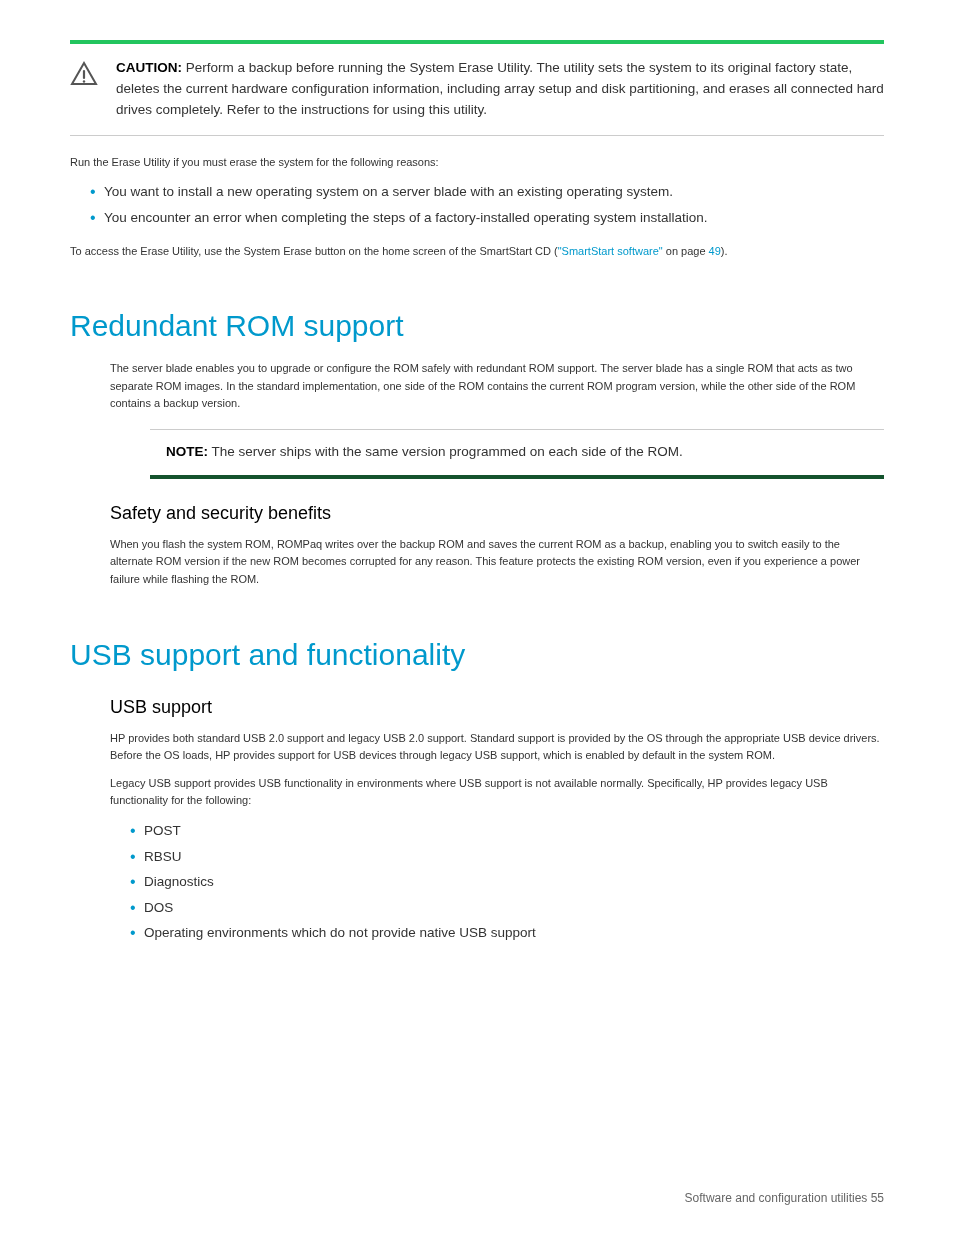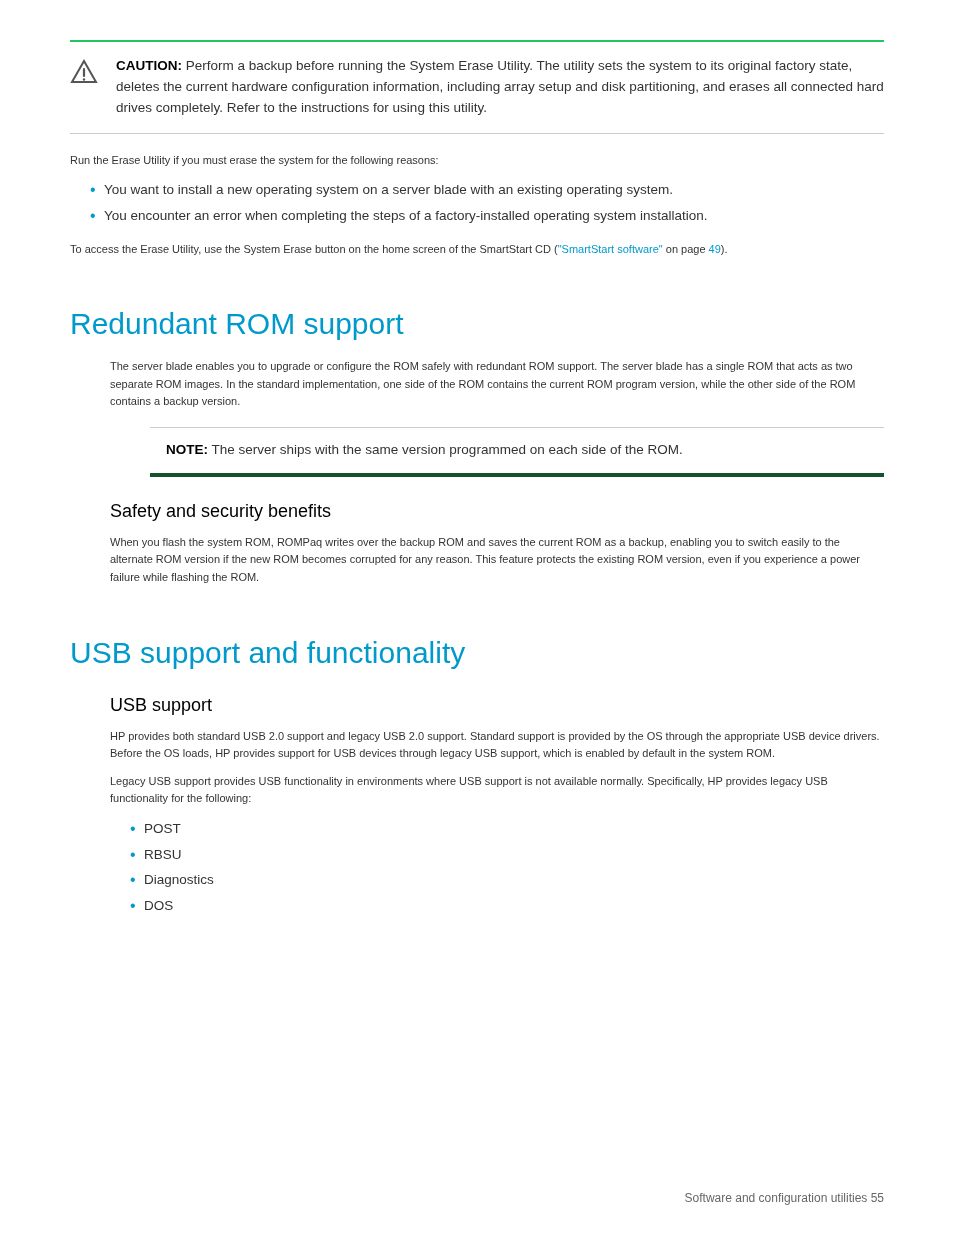--- a/index.html
+++ b/index.html
@@ -14,21 +14,21 @@
       color: #333;
       background: #fff;
       width: 954px;
       min-height: 1235px;
       padding: 40px 70px 60px 70px;
     }
 
     .caution-box {
       display: flex;
       flex-direction: row;
-      border-top: 2px solid #22c55e;
+      border-top: 4px solid #22c55e;
       border-bottom: 1px solid #ccc;
       padding: 14px 0;
       margin-bottom: 18px;
       gap: 16px;
       align-items: flex-start;
     }
 
     .caution-icon {
       flex-shrink: 0;
       width: 30px;
@@ -182,18 +182,19 @@
 
   <p class="body-text">HP provides both standard USB 2.0 support and legacy USB 2.0 support. Standard support is provided by the OS through the appropriate USB device drivers. Before the OS loads, HP provides support for USB devices through legacy USB support, which is enabled by default in the system ROM.</p>
 
   <p class="body-text">Legacy USB support provides USB functionality in environments where USB support is not available normally. Specifically, HP provides legacy USB functionality for the following:</p>
 
   <ul class="bullet-list">
     <li>POST</li>
     <li>RBSU</li>
     <li>Diagnostics</li>
     <li>DOS</li>
+    <li>Operating environments which do not provide native USB support</li>
   </ul>
 </div>
 
 <div class="page-footer">
   <span>Software and configuration utilities    55</span>
 </div>
 
 </body></html>

